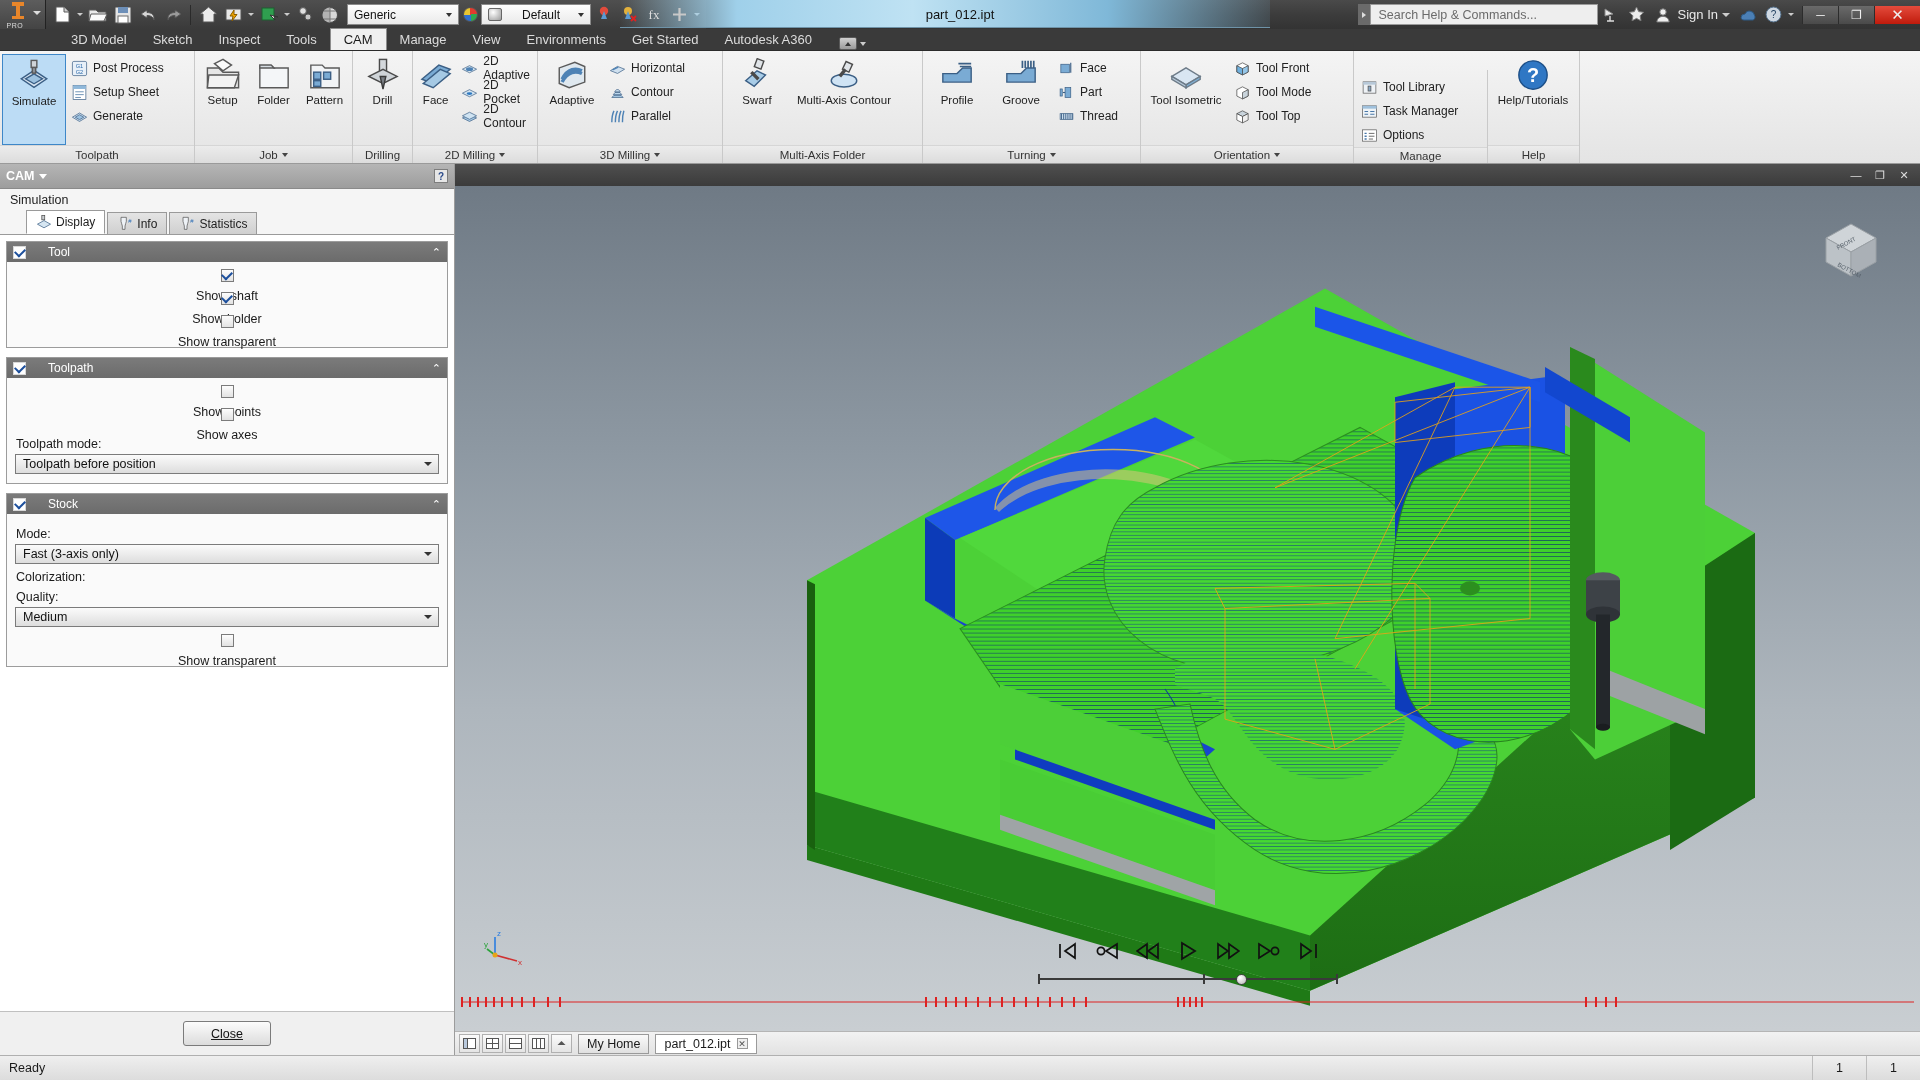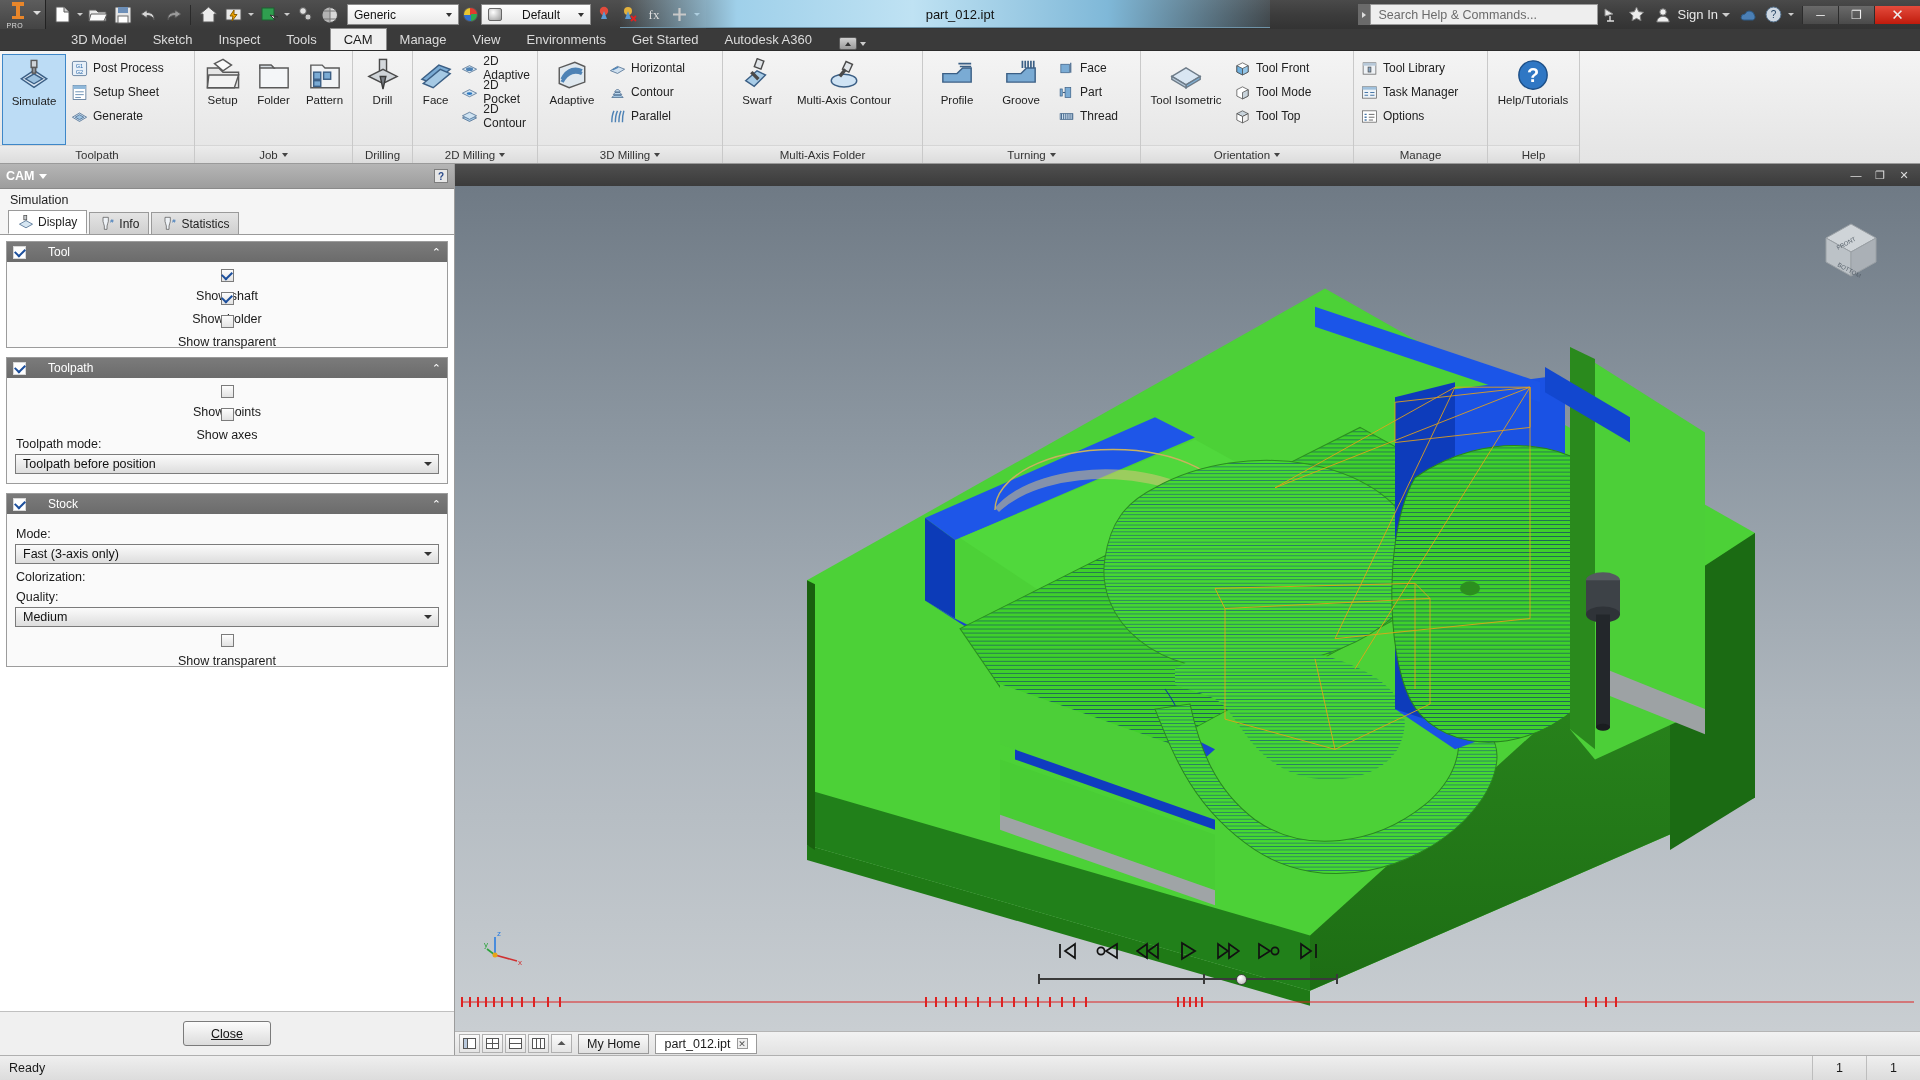--- a/index.html
+++ b/index.html
@@ -139,21 +139,21 @@
   .lp-title {
     height:25px; background:linear-gradient(to bottom,#b5b5b5,#9d9d9d);
     display:flex;align-items:center; padding:0 6px; color:#fff; font-size:12.5px; font-weight:bold;
     border-bottom:1px solid #8a8a8a;
   }
   .lp-title i.dd{width:0;height:0;border-left:4px solid transparent;border-right:4px solid transparent;border-top:5px solid #fff;margin-left:5px;}
   .lp-help{margin-left:auto;width:14px;height:14px;border:1px solid #7d7d7d;background:#e6e6e6;color:#2a4a8a;
     font-size:10px;display:flex;align-items:center;justify-content:center;font-weight:bold;}
   .lp-sub{height:22px;display:flex;align-items:center;padding:0 10px;font-size:12.5px;color:#222;background:#f5f5f5;}
 
-  .lp-tabs{display:flex;align-items:flex-end;height:24px;padding-left:8px;background:#f5f5f5;border-bottom:1px solid #9a9a9a;}
+  .lp-tabs{display:flex;align-items:flex-end;height:24px;padding-left:26px;background:#f5f5f5;border-bottom:1px solid #9a9a9a;}
   .lp-tab{height:22px;padding:0 9px;display:flex;align-items:center;gap:4px;font-size:12px;
     background:linear-gradient(to bottom,#e4e4e4,#cfcfcf);border:1px solid #9a9a9a;border-bottom:none;margin-right:2px;color:#222;}
   .lp-tab.active{background:#fff;height:24px;border-bottom:1px solid #fff;position:relative;z-index:2;}
 
   .lp-content{flex:1;overflow:hidden;padding:6px 6px 0 6px;background:#fff;}
   .group{border:1px solid #9c9c9c;margin-bottom:9px;background:#fafafa;}
   .group-hdr{height:20px;background:linear-gradient(to bottom,#7b7b7b,#6b6b6b);color:#fff;font-size:12px;
     display:flex;align-items:center;padding:0 6px;gap:22px;}
   .group-hdr .chev{margin-left:auto;color:#fff;font-size:11px;}
   .group-body{padding:7px 8px 9px 8px;}
@@ -755,21 +755,21 @@
               </span>
               <span>Tool Top</span>
             </div>
           </div>
         </div>
         <div class="rpanel-label">
           <span>Orientation</span>
           <i class="dd"></i>
         </div>
       </div>
-      <div class="rpanel" style="width: 134px;">
+      <div class="rpanel" style="width: 134px; margin-top: 19px;">
         <div class="rpanel-body">
           <div class="small-col">
             <div class="small-btn">
               <span class="small-ico">
                 <svg width="17" height="17" viewBox="0 0 24 24">
                   <rect x="3" y="4" width="18" height="16" fill="#eef2f6" stroke="#5a5a5a"></rect>
                   <rect x="3" y="4" width="18" height="4" fill="#b7c8d8"></rect>
                   <rect x="10" y="10" width="4" height="7" fill="#8aa8c4" stroke="#4a4a4a"></rect>
                 </svg>
               </span>

